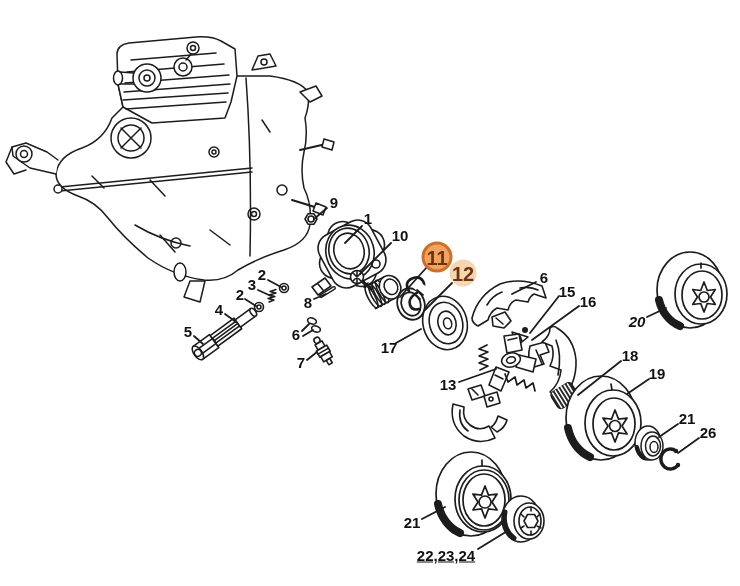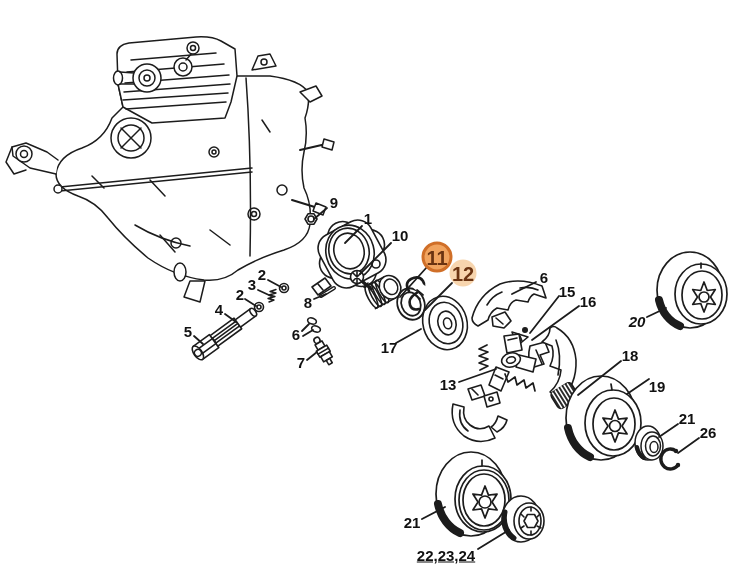--- a/index.html
+++ b/index.html
@@ -331,20 +331,20 @@
       <div class="part-label" style="left: 296px; top: 334px;">6</div>
       <div class="part-label" style="left: 301px; top: 362px;">7</div>
       <div class="part-label badge badge-ring" style="left: 437px; top: 257px;">11</div>
       <div class="part-label badge badge-soft" style="left: 463px; top: 273px;">12</div>
       <div class="part-label" style="left: 389px; top: 347px;">17</div>
       <div class="part-label" style="left: 544px; top: 277px;">6</div>
       <div class="part-label" style="left: 567px; top: 291px;">15</div>
       <div class="part-label" style="left: 588px; top: 301px;">16</div>
       <div class="part-label" style="left: 448px; top: 384px;">13</div>
       <div class="part-label" style="left: 630px; top: 355px;">18</div>
-      <div class="part-label" style="left: 657px; top: 373px; margin-top: 13px;">19</div>
+      <div class="part-label" style="left: 657px; top: 373px;">19</div>
       <div class="part-label" style="left: 637px; top: 321px; font-style: italic;">20</div>
       <div class="part-label" style="left: 412px; top: 522px;">21</div>
       <div class="part-label" style="left: 446px; top: 555px; text-decoration: underline;">22,23,24</div>
       <div class="part-label" style="left: 687px; top: 418px;">21</div>
       <div class="part-label" style="left: 708px; top: 432px;">26</div>
     </div>
 </div>
 
 </body></html>

